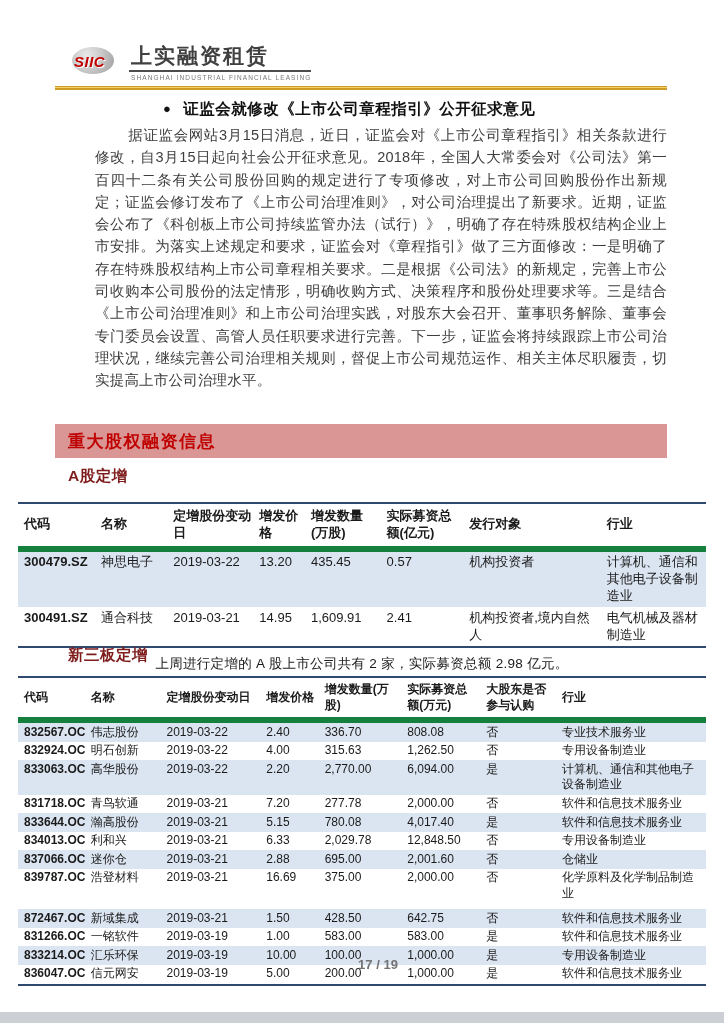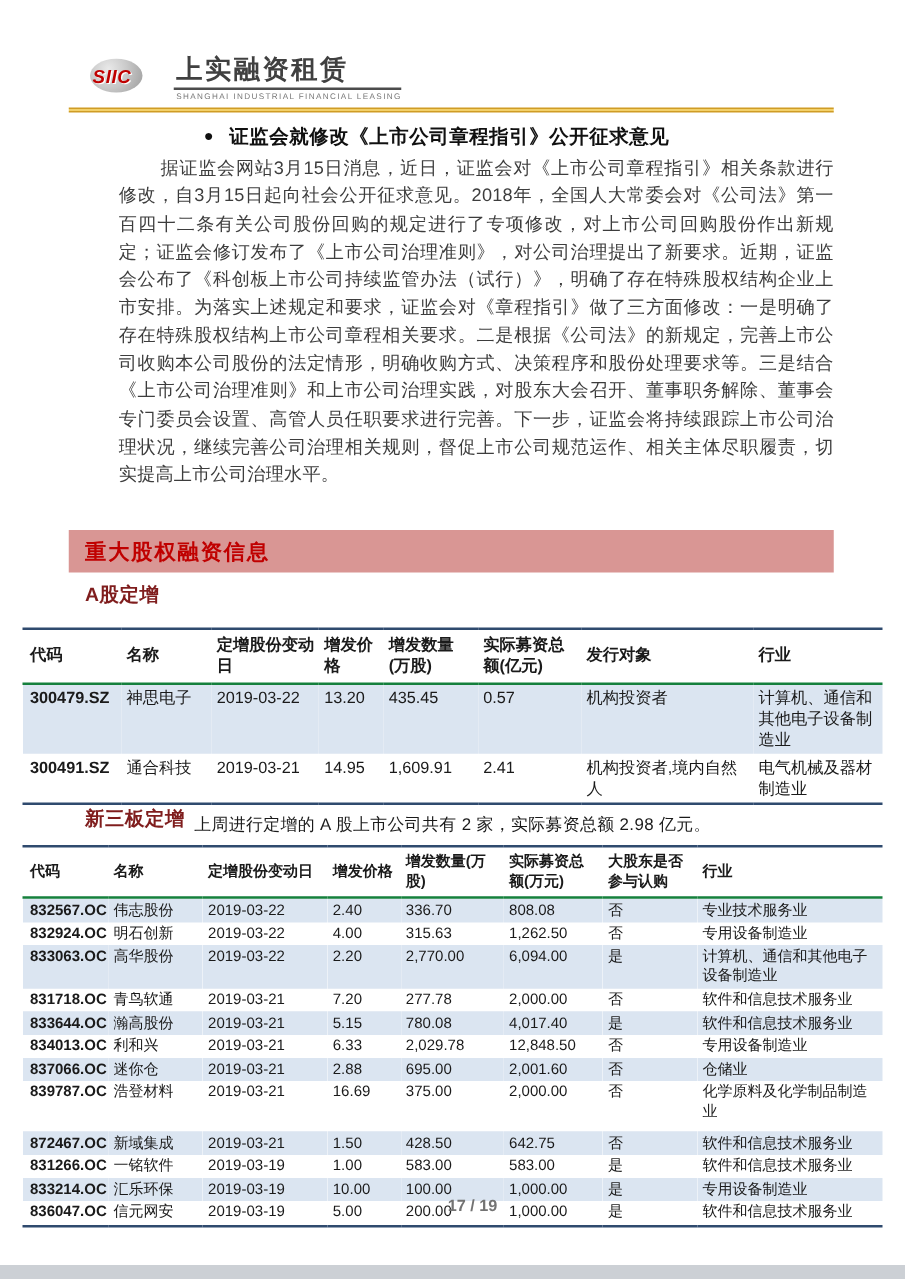--- a/index.html
+++ b/index.html
@@ -2,21 +2,21 @@
 <html><head>
 <meta charset="utf-8">
 <style>
   html,body { margin:0; padding:0; background:#ffffff; }
   .page {
     position:relative; width:724px; height:1023px; overflow:hidden;
     background:#ffffff; font-family:"Liberation Sans", sans-serif; color:#222;
   }
 
   
-  .doc-header { position:absolute; top:44px; left:72px; display:flex; align-items:flex-start; gap:25px;justify-content:center; }
+  .doc-header { position:absolute; top:44px; left:72px; display:flex; align-items:flex-start; gap:15px;justify-content:center; }
   .logo-sphere {
     width:42px; height:27px; border-radius:50%;
     background:radial-gradient(circle at 35% 30%, #e9e9e9 0%, #c9c9c9 45%, #9a9a9a 100%);
     position:relative; flex:0 0 auto; margin-top:3px;
   }
   .logo-sphere span {
     position:absolute; left:2px; top:6px; font-style:italic; font-weight:bold;
     font-size:15px; letter-spacing:0.5px; color:#c00000;
     text-shadow:1px 1px 0 #ffffff;
   }
@@ -60,21 +60,21 @@
   .t-n { top:645px; }
 
   
   .tbl-wrap { position:absolute; left:18px; width:688px; }
   .w-a { top:502px; }
   .w-n { top:676px; }
   table { width:100%; border-collapse:collapse; table-layout:fixed; color:#1a1a1a;
           border-bottom:2px solid #2f4a6e; }
   .w-a table { font-size:13px; }
   .w-n table { font-size:12px; }
-  thead tr { border-top:2px solid #2f4a6e; border-bottom:2px solid #15803d; }
+  thead tr { border-top:2px solid #2f4a6e; border-bottom:6px solid #15803d; }
   th { font-weight:bold; text-align:left; padding:4px 4px; vertical-align:middle; line-height:1.3; }
   td { padding:1.5px 4px; vertical-align:top; line-height:1.3; overflow:hidden; }
   .w-a td { padding:2.5px 4px; }
   td:first-child, th:first-child { padding-left:6px; }
   td:first-child { font-weight:bold; }
   tbody tr.shaded { background:#dbe5f1; }
   tbody tr.spacer td { height:6px; padding:0; background:#fff; font-weight:normal; }
   .tbl-caption { text-align:center; font-size:13.5px; color:#1a1a1a; margin-top:7px; letter-spacing:0.3px; }
 
   

